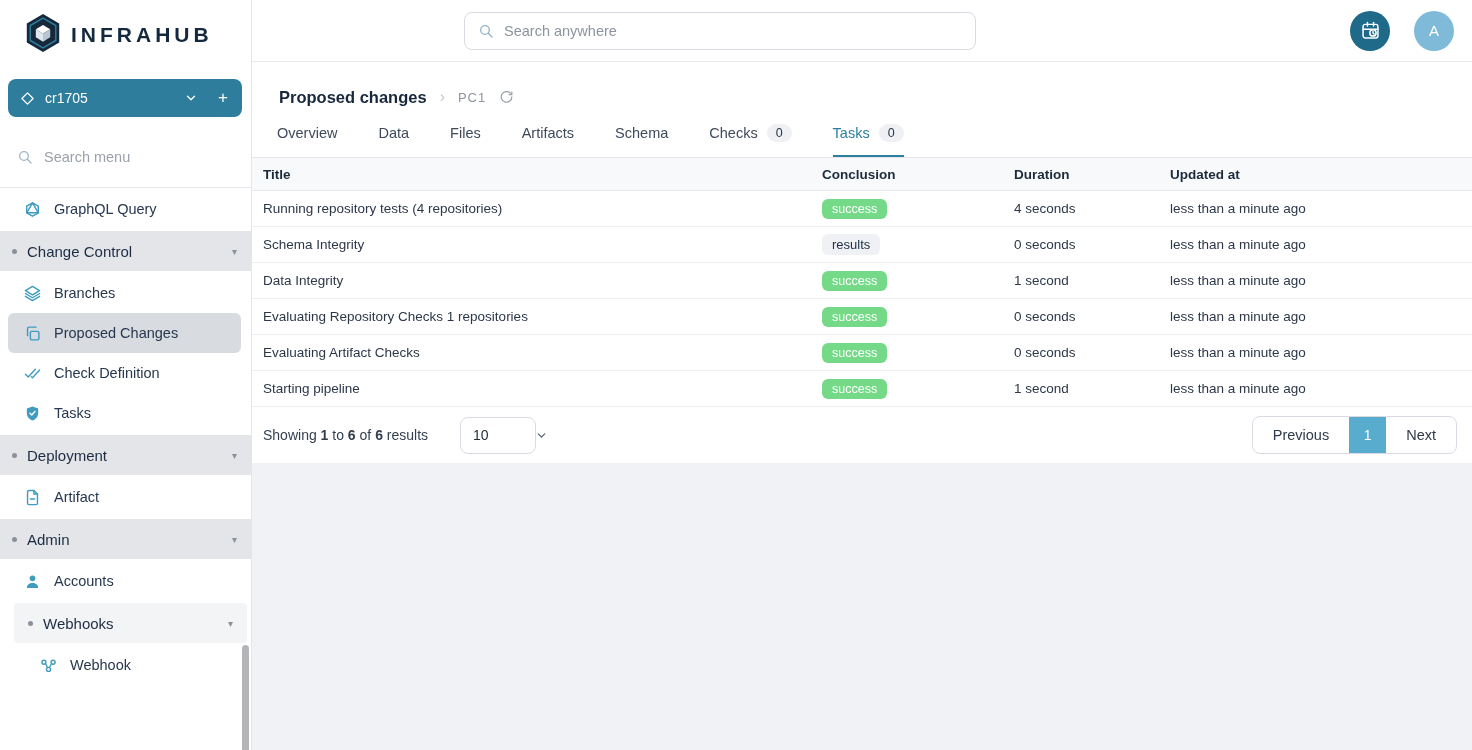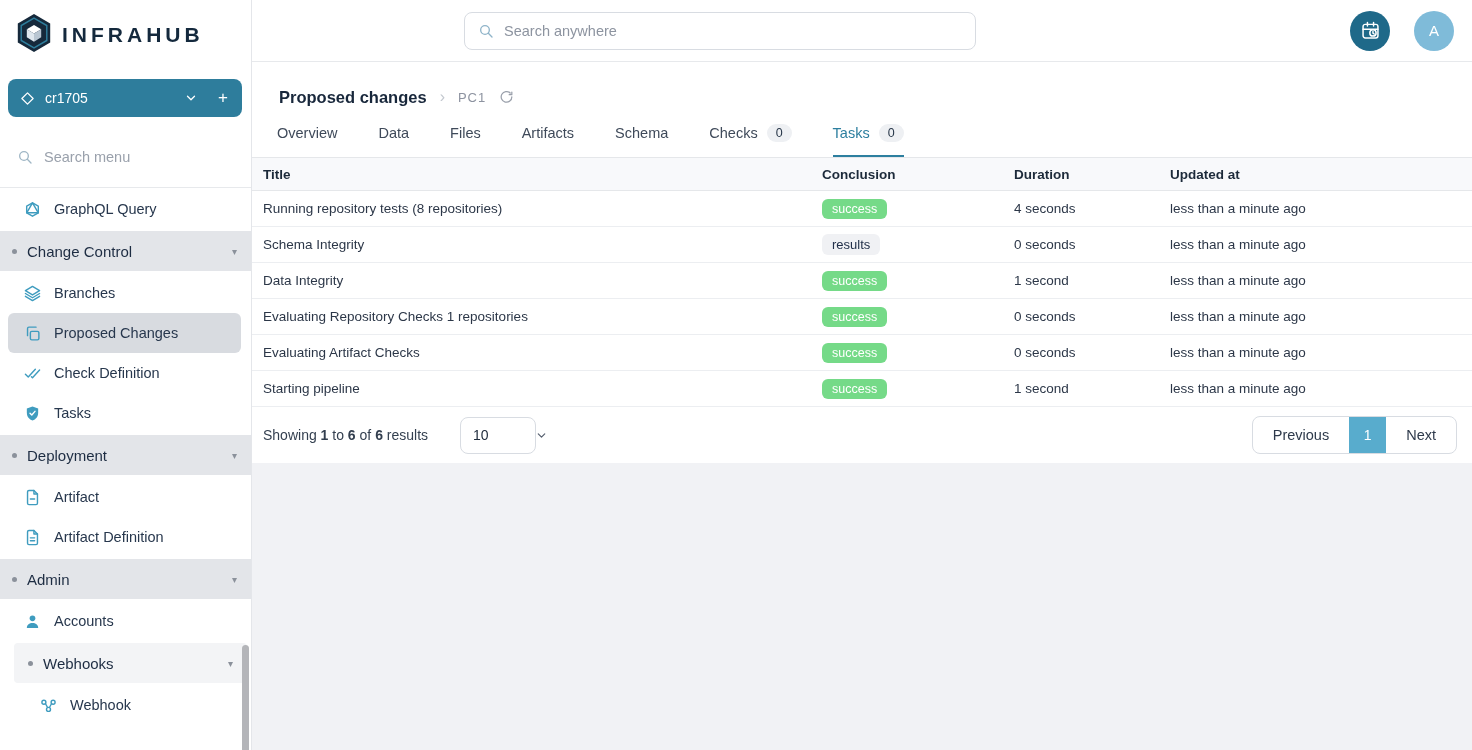--- a/index.html
+++ b/index.html
@@ -10,21 +10,21 @@
     display: flex;
     overflow: hidden;
     color: #2c3748;
   }
   
   .sidebar {
     width: 252px; min-width: 252px; height: 750px;
     background: #fff; border-right: 1px solid #e4e6ea;
     position: relative; display: flex; flex-direction: column; overflow: hidden;
   }
-  .logo-row { display: flex; align-items: center; gap: 10px; padding: 13px 16px 9px 16px; }
+  .logo-row { display: flex; align-items: center; gap: 10px; padding: 13px 16px 9px 16px; margin-left: 9px; }
   .logo-text { font-size: 21px; font-weight: 700; letter-spacing: 4px; color: #14293d; }
   .branch-btn {
     margin: 13px 9px 0 8px; height: 38px; background: #2e7d9c; border-radius: 8px;
     display: flex; align-items: center; padding: 0 14px 0 12px; color: #fff; gap: 10px;
     font-size: 14px; cursor: pointer;
   }
   .branch-btn .spacer { flex: 1; }
   .branch-plus { font-size: 17px; margin-left: 10px; font-weight: 400; }
   .menu-search {
     display: flex; align-items: center; gap: 11px; padding: 0 17px; height: 62px;
@@ -227,30 +227,20 @@
       <div class="nav-item">
         <span class="ic">
           <svg viewBox="0 0 24 24" fill="none" stroke="currentColor" stroke-width="2" stroke-linecap="round" stroke-linejoin="round">
             <path d="M14 2H7a2 2 0 0 0-2 2v16a2 2 0 0 0 2 2h10a2 2 0 0 0 2-2V7z"></path>
             <path d="M14 2v5h5"></path>
             <path d="M9 14h6"></path>
           </svg>
         </span>
         <span>Artifact</span>
       </div>
-      <div class="nav-item">
-        <span class="ic">
-          <svg viewBox="0 0 24 24" fill="none" stroke="currentColor" stroke-width="2" stroke-linecap="round" stroke-linejoin="round">
-            <path d="M14 2H7a2 2 0 0 0-2 2v16a2 2 0 0 0 2 2h10a2 2 0 0 0 2-2V7z"></path>
-            <path d="M14 2v5h5"></path>
-            <path d="M9 12.5h6M9 16.5h6"></path>
-          </svg>
-        </span>
-        <span>Artifact Definition</span>
-      </div>
       <div class="nav-group">
         <span class="dot"></span>
         <span>Admin</span>
         <span class="caret">▾</span>
       </div>
       <div class="nav-item">
         <span class="ic">
           <svg viewBox="0 0 24 24">
             <circle cx="12" cy="7.5" r="4" fill="currentColor"></circle>
             <path d="M4 21c0-4.4 3.6-7 8-7s8 2.6 8 7z" fill="currentColor"></path>
@@ -347,21 +337,21 @@
       </div>
 
     <div class="thead" id="thead">
         <span>Title</span>
         <span>Conclusion</span>
         <span>Duration</span>
         <span>Updated at</span>
       </div>
     <div id="tbody">
         <div class="trow">
-          <span>Running repository tests (8 repositories)</span>
+          <span>Running repository tests (4 repositories)</span>
           <span><span class="badge-status success">success</span></span>
           <span>4 seconds</span>
           <span>less than a minute ago</span>
         </div>
         <div class="trow">
           <span>Schema Integrity</span>
           <span><span class="badge-status unknown">results</span></span>
           <span>0 seconds</span>
           <span>less than a minute ago</span>
         </div>

